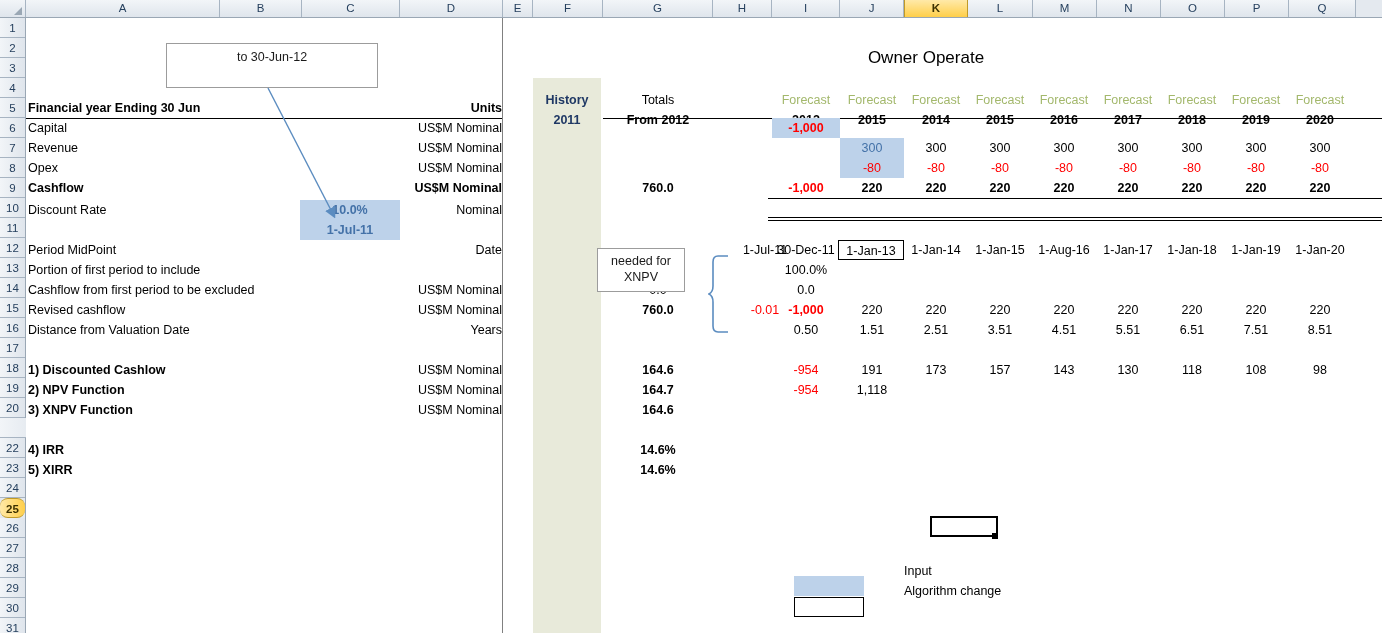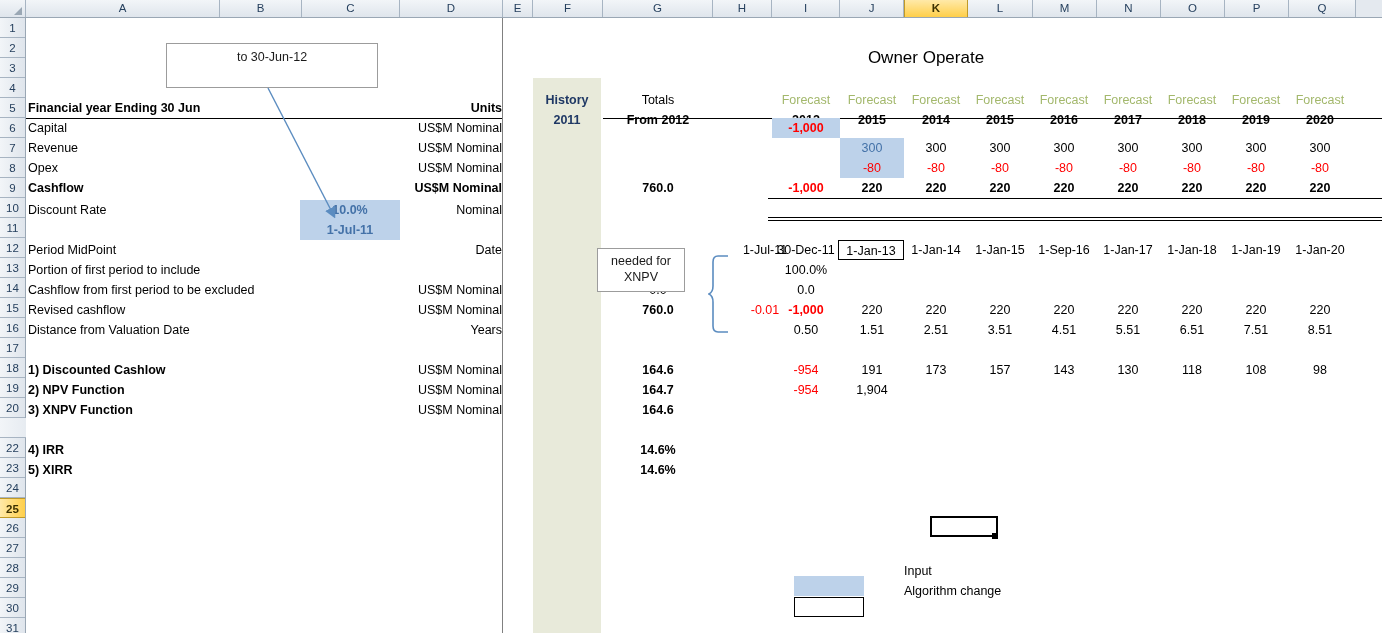--- a/index.html
+++ b/index.html
@@ -236,21 +236,21 @@
       <div class="rh" style="top: 280px;">15</div>
       <div class="rh" style="top: 300px;">16</div>
       <div class="rh" style="top: 320px;">17</div>
       <div class="rh" style="top: 340px;">18</div>
       <div class="rh" style="top: 360px;">19</div>
       <div class="rh" style="top: 380px;">20</div>
       <div class="rh" style="top: 400px; padding-left: 44px;">21</div>
       <div class="rh" style="top: 420px;">22</div>
       <div class="rh" style="top: 440px;">23</div>
       <div class="rh" style="top: 460px;">24</div>
-      <div class="rh active" style="top: 480px;">25</div>
+      <div class="rh active" style="top: 480px; border-radius: 8px;">25</div>
       <div class="rh" style="top: 500px;">26</div>
       <div class="rh" style="top: 520px;">27</div>
       <div class="rh" style="top: 540px;">28</div>
       <div class="rh" style="top: 560px;">29</div>
       <div class="rh" style="top: 580px;">30</div>
       <div class="rh" style="top: 600px;">31</div>
     </div>
 
   <div id="grid">
 
@@ -341,21 +341,21 @@
 
     <div class="cell c fill-input blue b" style="left:274px;top:202px;width:100px;">1-Jul-11</div>
 
     <div class="cell l" style="left:2px;top:222px;width:280px;">Period MidPoint</div>
     <div class="cell r" style="left:374px;top:222px;width:102px;">Date</div>
     <div class="cell c" style="left:704px;top:222px;width:70px;">1-Jul-11</div>
     <div class="cell c" style="left:744px;top:222px;width:72px;">30-Dec-11</div>
     <div class="cell c box-algo" style="left:812px;top:222px;width:66px;">1-Jan-13</div>
     <div class="cell c" style="left:878px;top:222px;width:64px;">1-Jan-14</div>
     <div class="cell c" style="left:942px;top:222px;width:64px;">1-Jan-15</div>
-    <div class="cell c" style="left:1006px;top:222px;width:64px;">1-Sep-16</div>
+    <div class="cell c" style="left:1006px;top:222px;width:64px;">1-Aug-16</div>
     <div class="cell c" style="left:1070px;top:222px;width:64px;">1-Jan-17</div>
     <div class="cell c" style="left:1134px;top:222px;width:64px;">1-Jan-18</div>
     <div class="cell c" style="left:1198px;top:222px;width:64px;">1-Jan-19</div>
     <div class="cell c" style="left:1262px;top:222px;width:64px;">1-Jan-20</div>
 
     <div class="cell l" style="left:2px;top:242px;width:300px;">Portion of first period to include</div>
     <div class="cell c" style="left:744px;top:242px;width:72px;">100.0%</div>
 
     <div class="cell l" style="left:2px;top:262px;width:320px;">Cashflow from first period to be excluded</div>
     <div class="cell r" style="left:374px;top:262px;width:102px;">US$M Nominal</div>
@@ -398,21 +398,21 @@
     <div class="cell c" style="left:1006px;top:342px;width:64px;">143</div>
     <div class="cell c" style="left:1070px;top:342px;width:64px;">130</div>
     <div class="cell c" style="left:1134px;top:342px;width:64px;">118</div>
     <div class="cell c" style="left:1198px;top:342px;width:64px;">108</div>
     <div class="cell c" style="left:1262px;top:342px;width:64px;">98</div>
 
     <div class="cell l b" style="left:2px;top:362px;width:300px;">2) NPV Function</div>
     <div class="cell r" style="left:374px;top:362px;width:102px;">US$M Nominal</div>
     <div class="cell c b" style="left:577px;top:362px;width:110px;">164.7</div>
     <div class="cell c red" style="left:744px;top:362px;width:72px;">-954</div>
-    <div class="cell c" style="left:814px;top:362px;width:64px;">1,904</div>
+    <div class="cell c" style="left:814px;top:362px;width:64px;">1,118</div>
 
     <div class="cell l b" style="left:2px;top:382px;width:300px;">3) XNPV Function</div>
     <div class="cell r" style="left:374px;top:382px;width:102px;">US$M Nominal</div>
     <div class="cell c b" style="left:577px;top:382px;width:110px;">164.6</div>
 
     <div class="cell l b" style="left:2px;top:422px;width:300px;">4) IRR</div>
     <div class="cell c b" style="left:577px;top:422px;width:110px;">14.6%</div>
 
     <div class="cell l b" style="left:2px;top:442px;width:300px;">5) XIRR</div>
     <div class="cell c b" style="left:577px;top:442px;width:110px;">14.6%</div>

